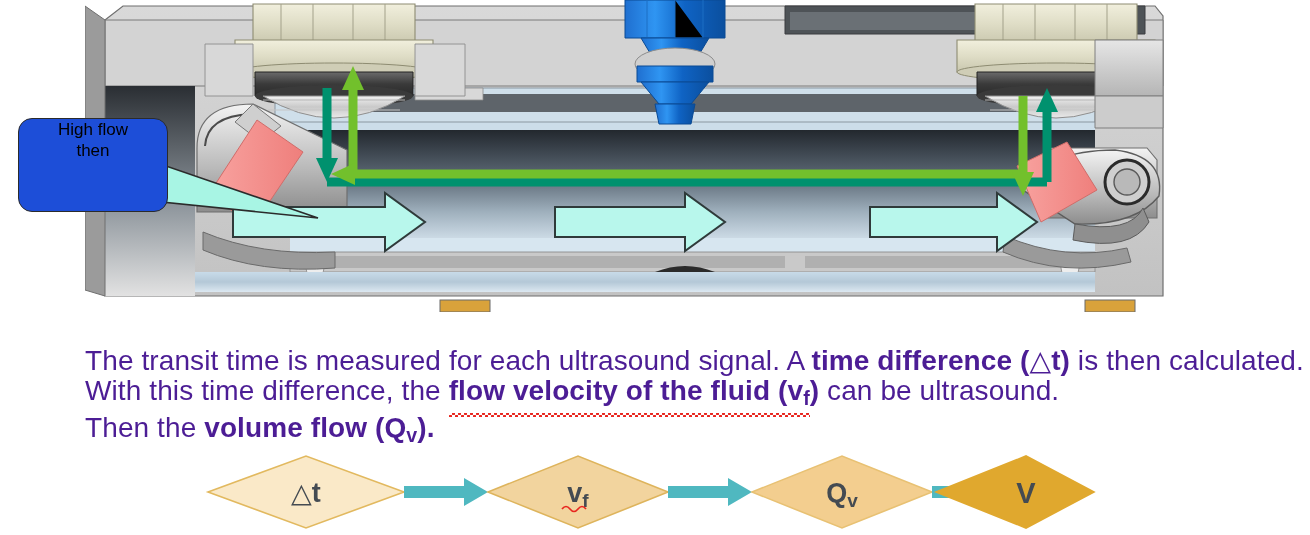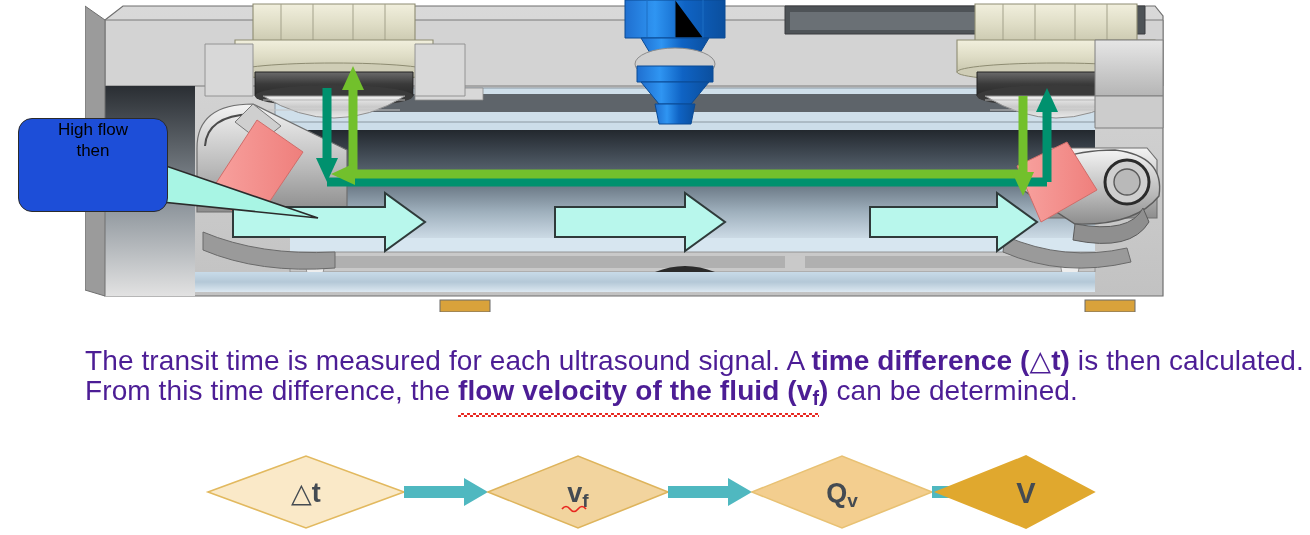--- a/index.html
+++ b/index.html
@@ -236,21 +236,24 @@
     <span>High flow</span><br>
     <span>then</span>
   </div>
 </div>
 
 <div id="explanation">
   <div class="ln">
     <span>The transit time is measured for each ultrasound signal. A </span><b><span>time difference (</span><span>△</span><span>t)</span></b><span> is then calculated.</span>
   </div>
   <div class="ln">
-    <span>From this time difference, the </span><b><span class="spell"><span>flow velocity of the fluid (v</span><span class="sub">f</span></span><span>)</span></b><span> can be determined.</span>
+    <span>With this time difference, the </span><b><span class="spell"><span>flow velocity of the fluid (v</span><span class="sub">f</span></span><span>)</span></b><span> can be ultrasound.</span>
+  </div>
+  <div class="ln">
+    <span>Then the </span><b><span>volume flow (Q</span><span class="sub">v</span><span>).</span></b>
   </div>
 </div>
 
 <div id="flow-chain">
 <svg viewBox="0 0 900 80" xmlns="http://www.w3.org/2000/svg">
 
   <g>
     <polygon id="n0" points="12,40 110,4 208,40 110,76" fill="#FAE9C8" stroke="#E2B95F" stroke-width="1.6"></polygon>
     <text id="t0" class="dia-label" x="110" y="50" font-size="27" fill="#444B52" font-weight="bold">△t</text>
   </g>

